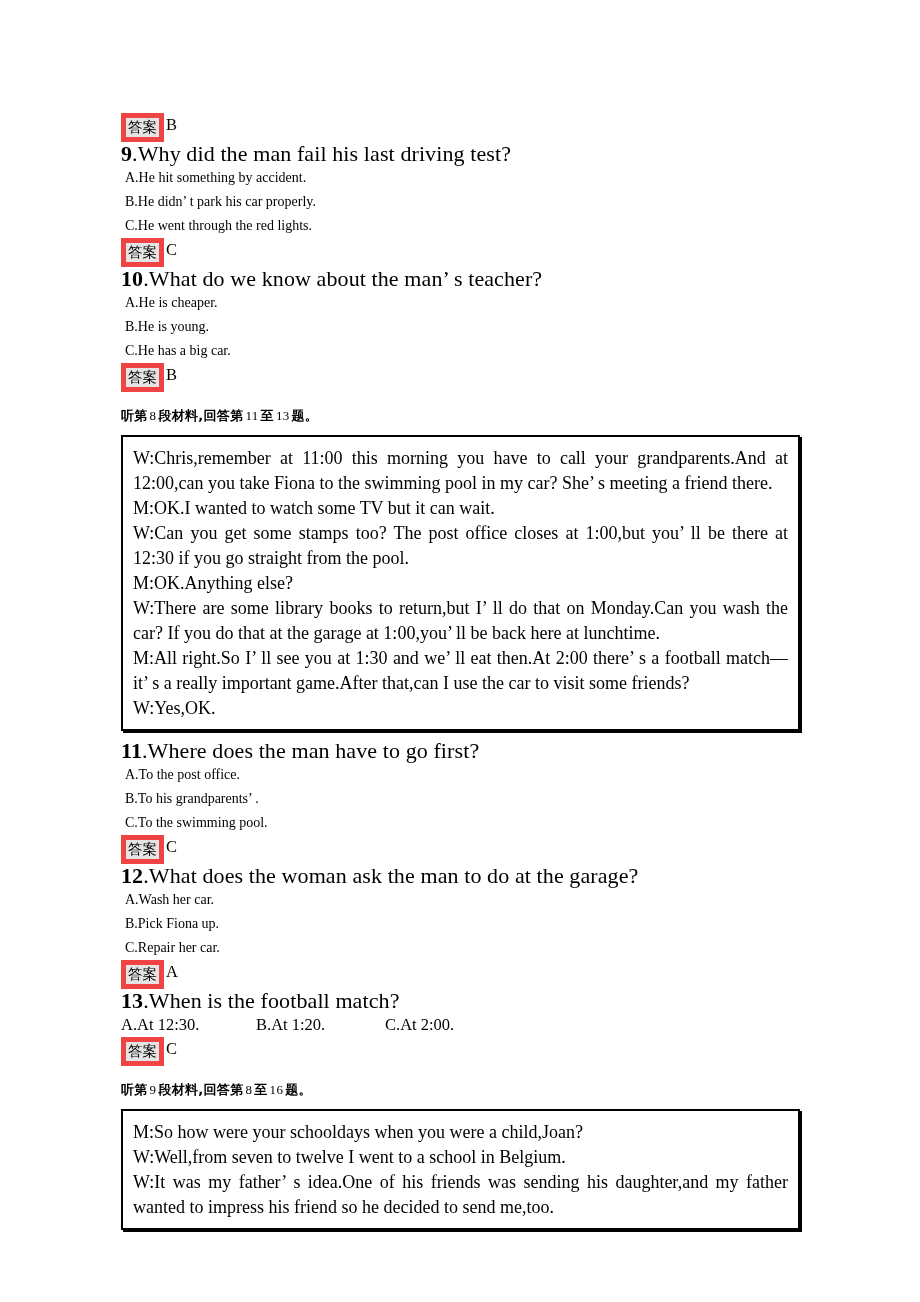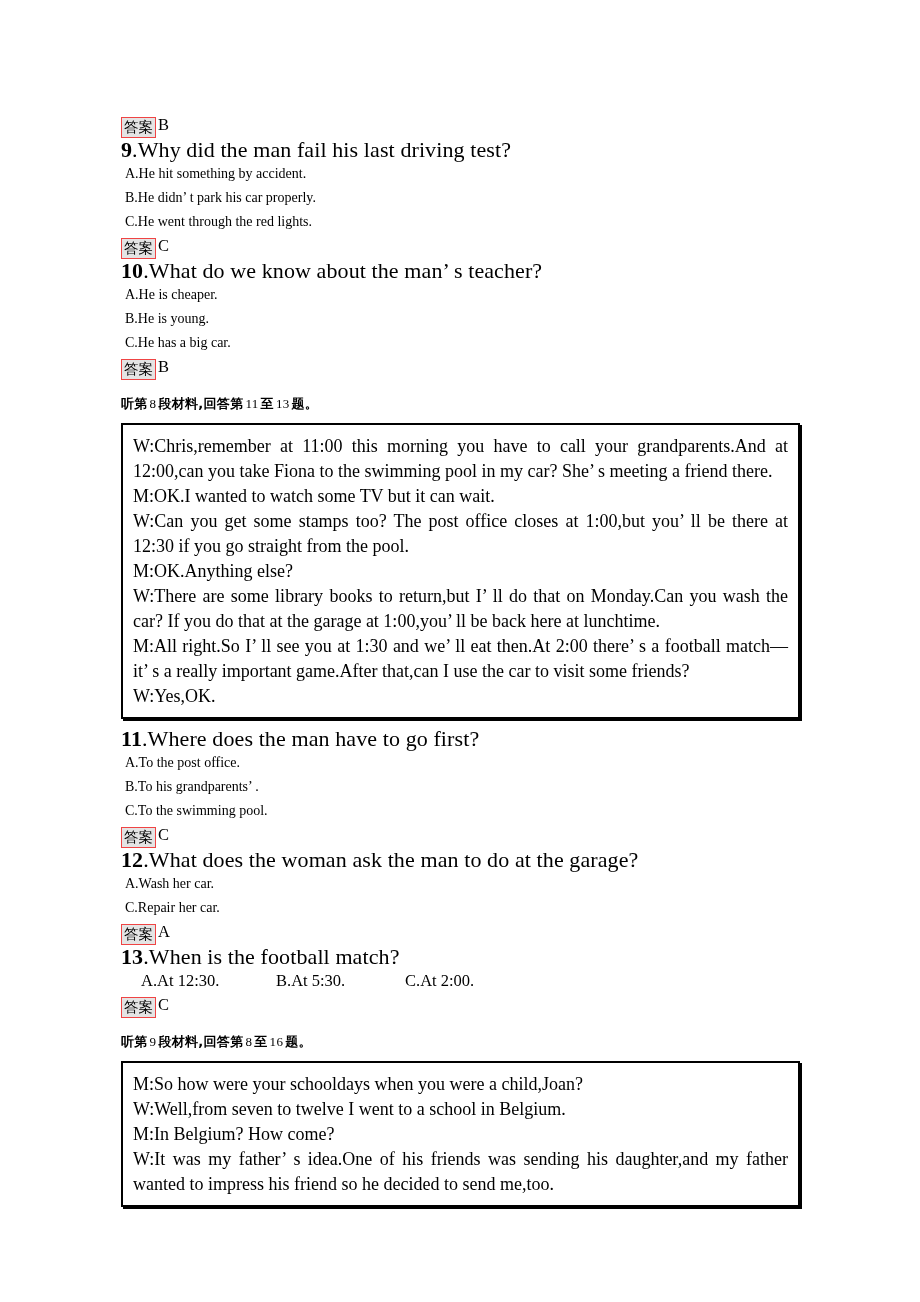--- a/index.html
+++ b/index.html
@@ -52,21 +52,21 @@
     font-size: 16.5px;
     white-space: nowrap;
   }
   .answer-badge {
     display: inline-block;
     font-family: "DejaVu Sans", sans-serif;
     font-size: 14.5px;
     line-height: 15px;
     padding: 2px 2px 2px 2px;
     background: #e4e4e4;
-    border: 1px solid #ef4444;
+    border: 5px solid #ef4444;
     vertical-align: -2px;
     letter-spacing: 0;
   }
   .answer-letter {
     font-family: "Liberation Serif", serif;
     font-size: 16.5px;
     padding-left: 2px;
   }
 
   
@@ -98,21 +98,20 @@
     text-justify: inter-word;
     white-space: pre-wrap;
   }
 
   
   .opt-row {
     font-size: 16.5px;
     line-height: 24px;
     position: relative;
     height: 24px;
-    margin-left: 20px;
   }
   .opt-row span {
     position: absolute;
     top: 0;
   }
   .opt-row .o1 { left: 0px; }
   .opt-row .o2 { left: 135px; }
   .opt-row .o3 { left: 264px; }
 
   
@@ -165,41 +164,41 @@
   <div class="line qtext"><span class="qnum">11</span><span>.Where does the man have to go first?</span></div>
   <div class="opt">A.To the post office.</div>
   <div class="opt">B.To his grandparents’ .</div>
   <div class="opt">C.To the swimming pool.</div>
   <div class="answer-row">
     <span class="answer-badge">答案</span><span class="answer-letter">C</span>
   </div>
 
   <div class="line qtext"><span class="qnum">12</span><span>.What does the woman ask the man to do at the garage?</span></div>
   <div class="opt">A.Wash her car.</div>
+  <div class="opt">B.Pick Fiona up.</div>
   <div class="opt">C.Repair her car.</div>
   <div class="answer-row">
     <span class="answer-badge">答案</span><span class="answer-letter">A</span>
   </div>
 
   <div class="line qtext"><span class="qnum">13</span><span>.When is the football match?</span></div>
   <div class="opt-row">
     <span class="o1">A.At 12:30.</span>
-    <span class="o2">B.At 5:30.</span>
+    <span class="o2">B.At 1:20.</span>
     <span class="o3">C.At 2:00.</span>
   </div>
   <div class="answer-row">
     <span class="answer-badge">答案</span><span class="answer-letter">C</span>
   </div>
 
   <div class="gap-md"></div>
 
   <div class="section-head"><span>听第</span><span class="num">9</span><span>段材料,回答第</span><span class="num">8</span><span>至</span><span class="num">16</span><span>题。</span></div>
 
   <div class="gap-sm"></div>
 
   <div class="dialogue-box">
     <div class="dialogue-line">M:So how were your schooldays when you were a child,Joan?</div>
     <div class="dialogue-line">W:Well,from seven to twelve I went to a school in Belgium.</div>
-    <div class="dialogue-line">M:In Belgium? How come?</div>
     <div class="dialogue-line">W:It was my father’ s idea.One of his friends was sending his daughter,and my father wanted to impress his friend so he decided to send me,too.</div>
   </div>
 
 </div>
 
 </body></html>

